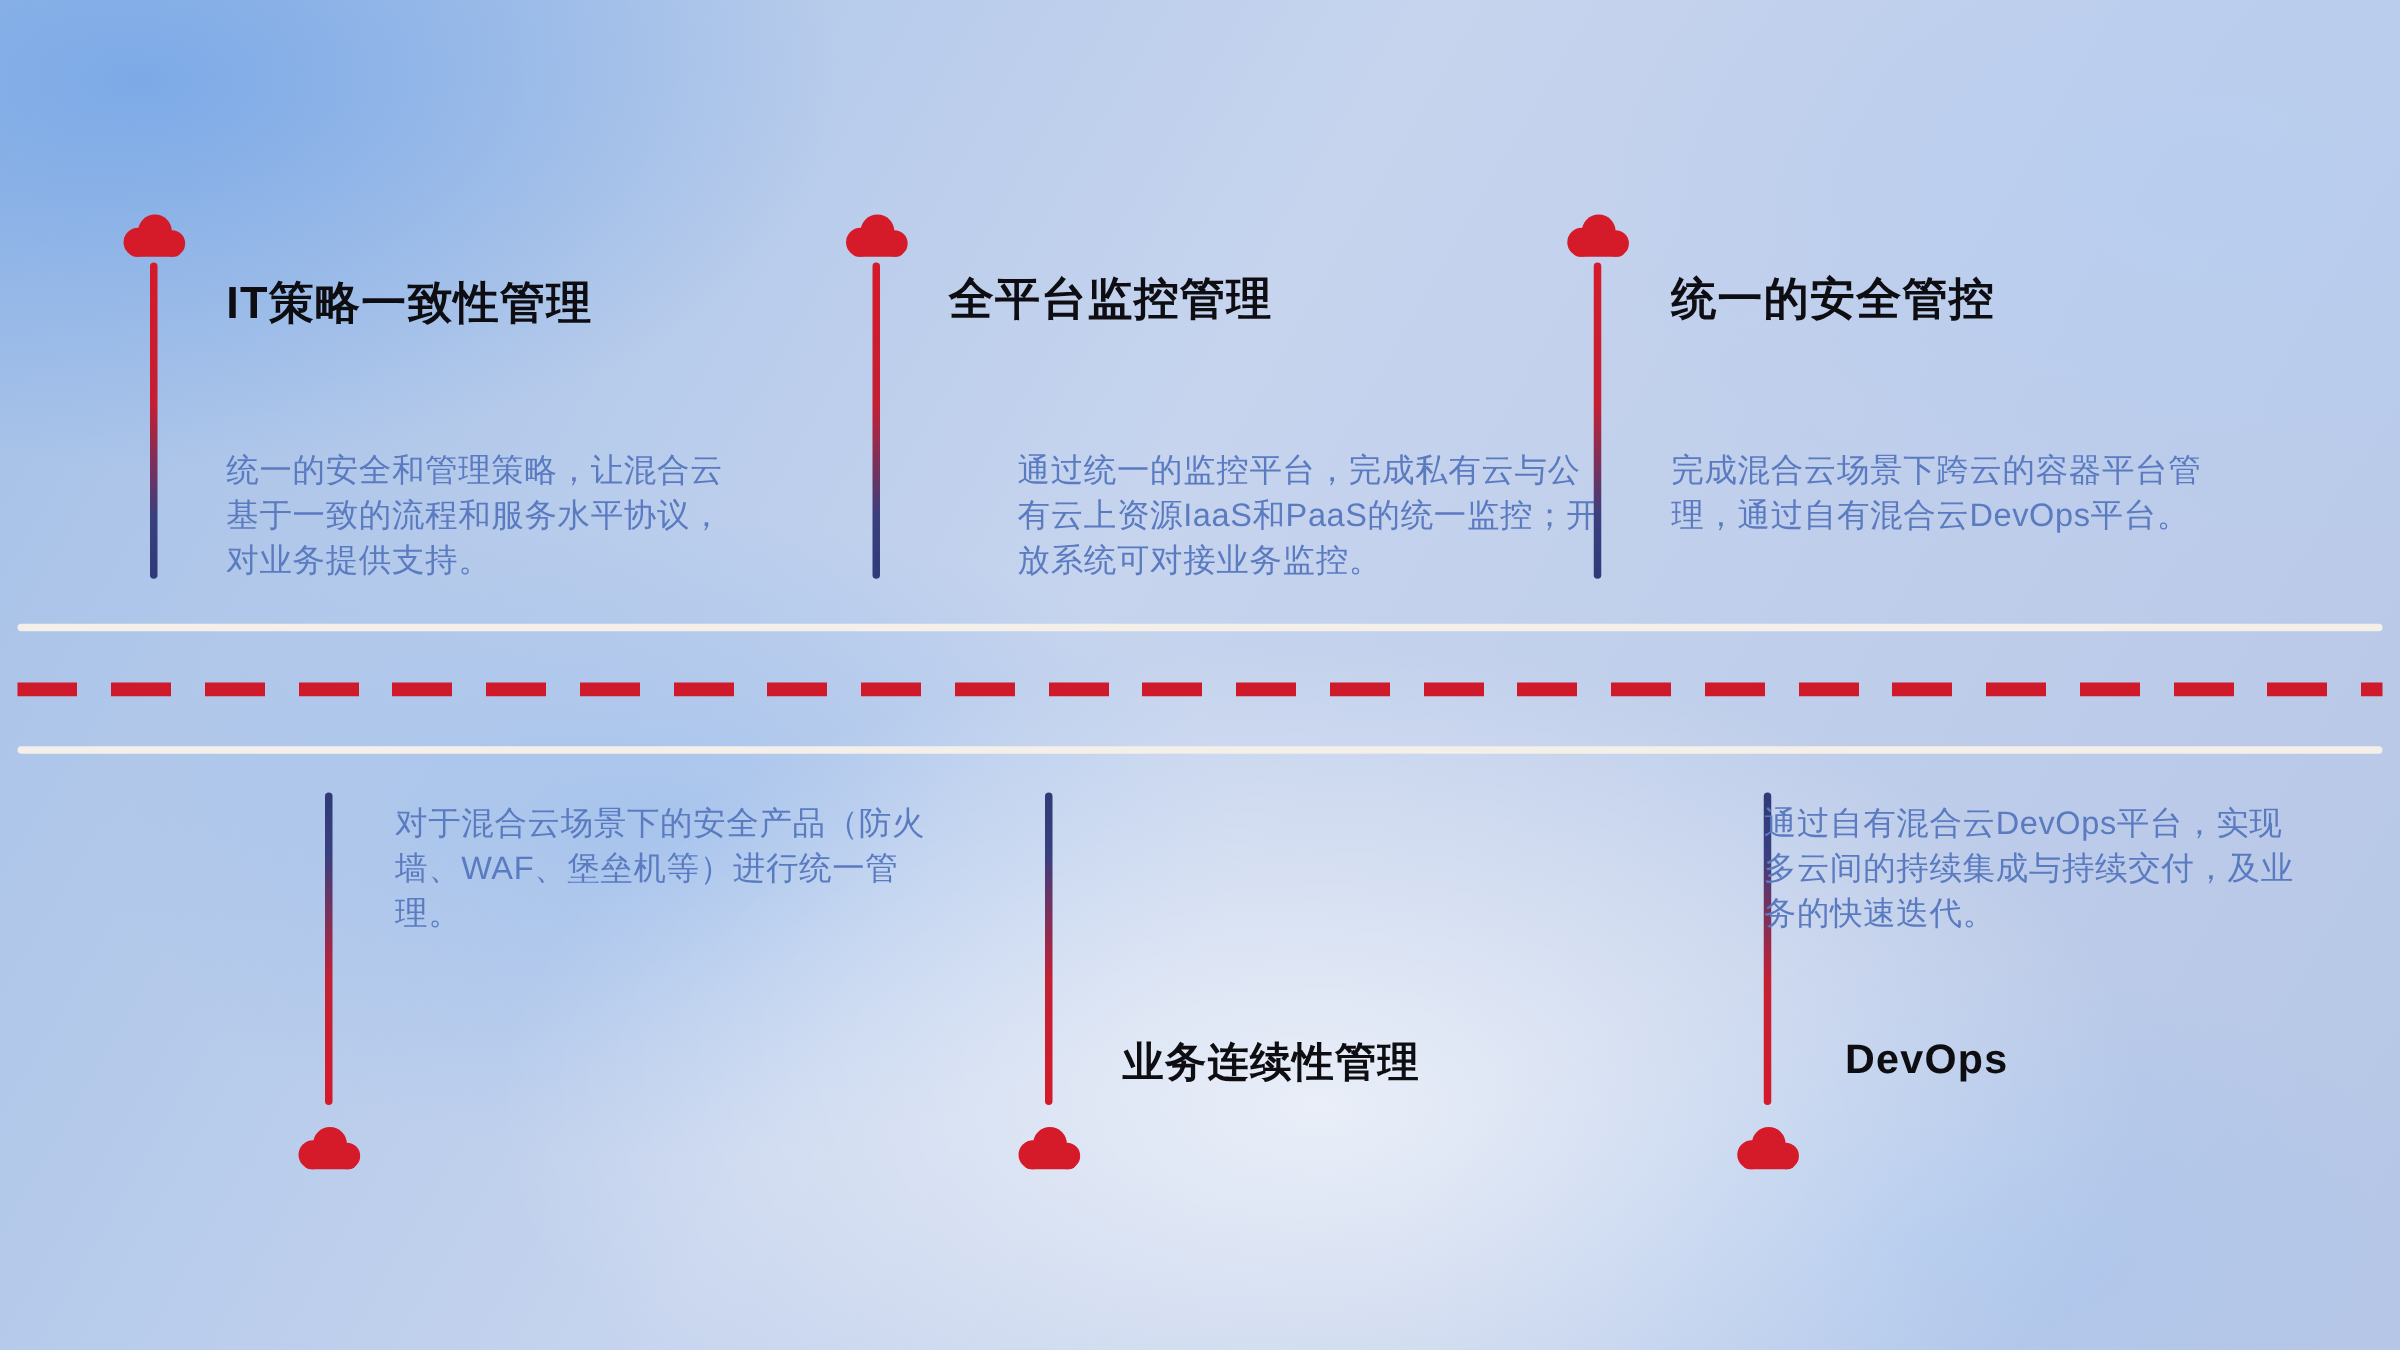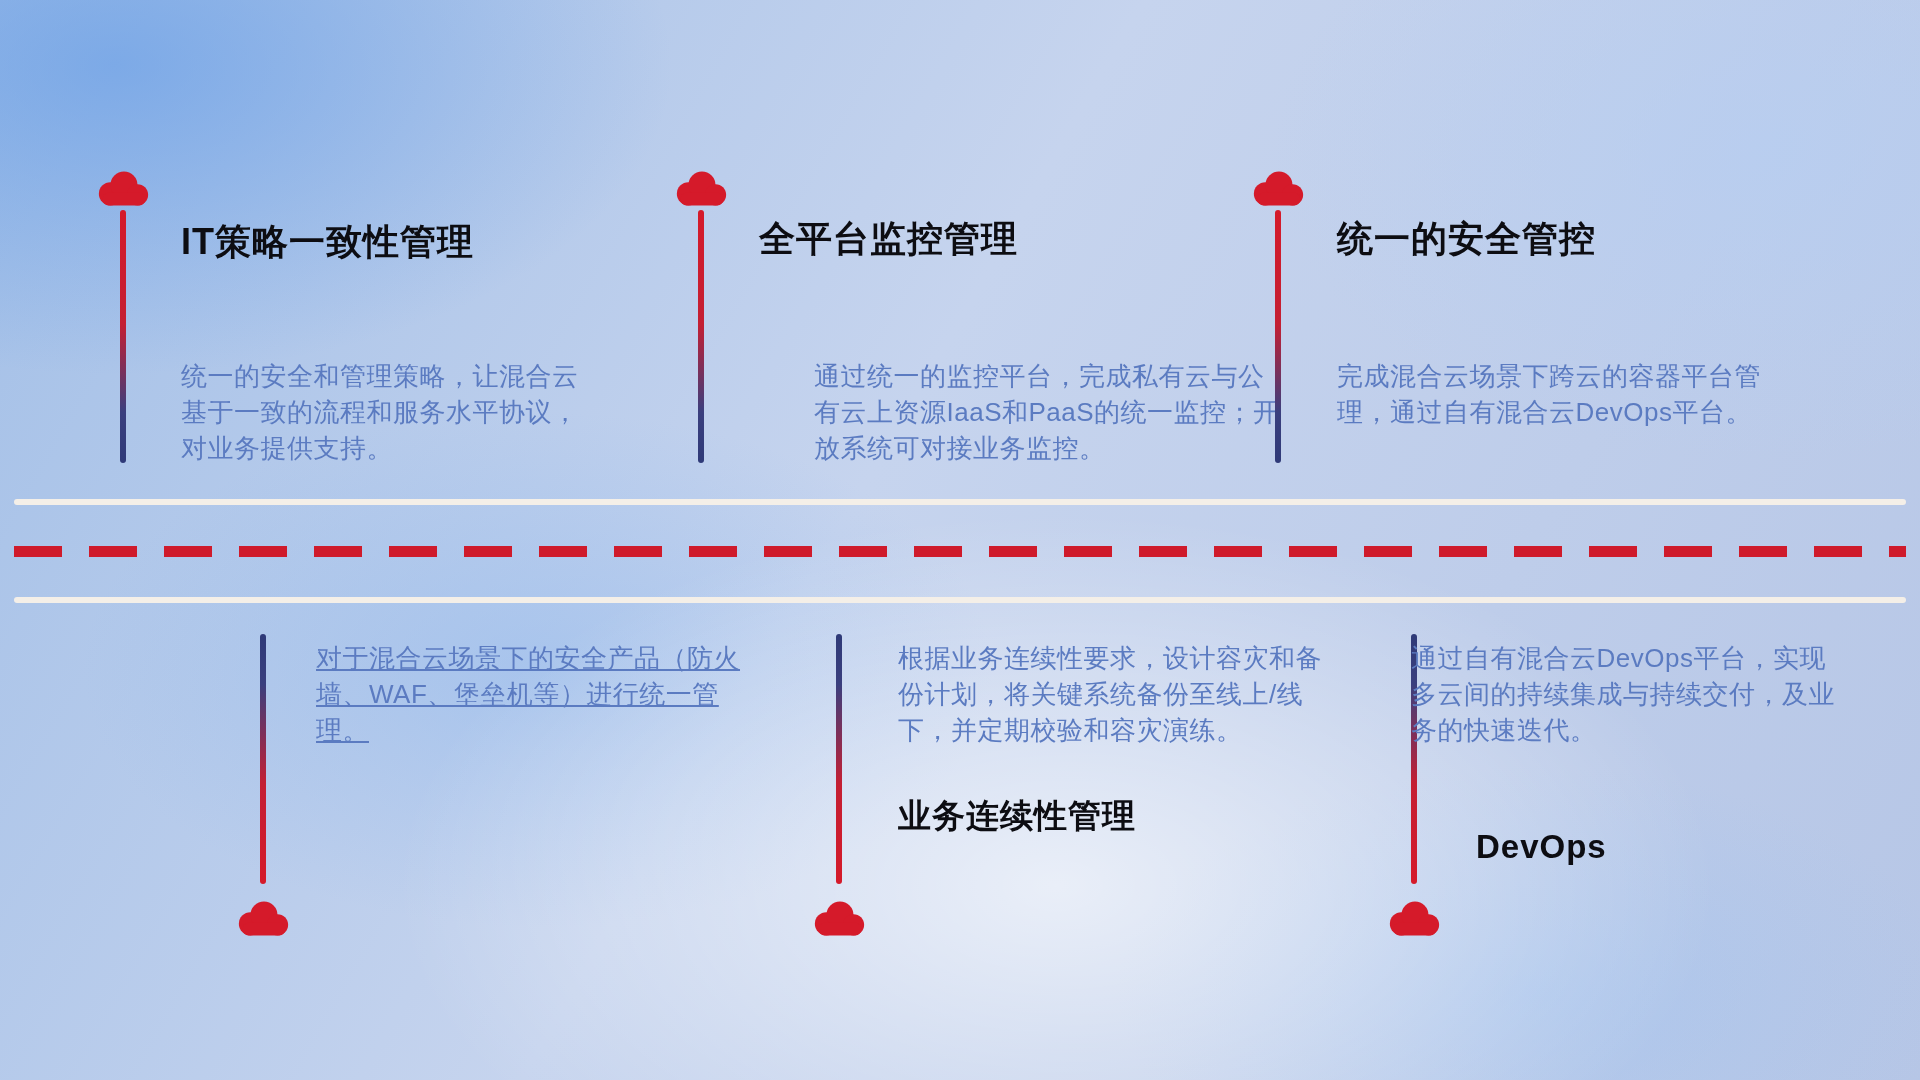--- a/index.html
+++ b/index.html
@@ -117,33 +117,32 @@
       <circle cx="31" cy="17" r="14"></circle>
       <circle cx="45" cy="27" r="11"></circle>
       <rect x="9" y="25" width="44" height="13" rx="6"></rect>
     </g>
   </svg>
   <div class="stem down" style="left:1275px; top:210px; height:253px;"></div>
   <div class="item-title" style="left:1337px; top:215px;">统一的安全管控</div>
   <div class="item-desc" style="left:1337px; top:358px; width:435px;">完成混合云场景下跨云的容器平台管理，通过自有混合云DevOps平台。</div>
 
   <div class="stem up" style="left:260px; top:634px; height:250px;"></div>
-  <div class="item-desc" style="left:316px; top:640px; width:430px;text-decoration:underline;">对于混合云场景下的安全产品（防火墙、WAF、堡垒机等）进行统一管理。</div>
+  <div class="item-desc" style="left:316px; top:640px; width:430px;">对于混合云场景下的安全产品（防火墙、WAF、堡垒机等）进行统一管理。</div>
   <svg class="cloud" style="left:234px; top:898px;" viewBox="0 0 60 40">
     <g fill="#d51a2a">
       <circle cx="17" cy="26" r="12"></circle>
       <circle cx="31" cy="17" r="14"></circle>
       <circle cx="45" cy="27" r="11"></circle>
       <rect x="9" y="25" width="44" height="13" rx="6"></rect>
     </g>
   </svg>
 
   <div class="stem up" style="left:836px; top:634px; height:250px;"></div>
-  <div class="item-desc" style="left:898px; top:640px; width:430px;">根据业务连续性要求，设计容灾和备份计划，将关键系统备份至线上/线下，并定期校验和容灾演练。</div>
-  <div class="item-title big" style="left:898px; top:794px;">业务连续性管理</div>
+  <div class="item-title big" style="left:898px; top:828px;">业务连续性管理</div>
   <svg class="cloud" style="left:810px; top:898px;" viewBox="0 0 60 40">
     <g fill="#d51a2a">
       <circle cx="17" cy="26" r="12"></circle>
       <circle cx="31" cy="17" r="14"></circle>
       <circle cx="45" cy="27" r="11"></circle>
       <rect x="9" y="25" width="44" height="13" rx="6"></rect>
     </g>
   </svg>
 
   <div class="stem up" style="left:1411px; top:634px; height:250px;"></div>

